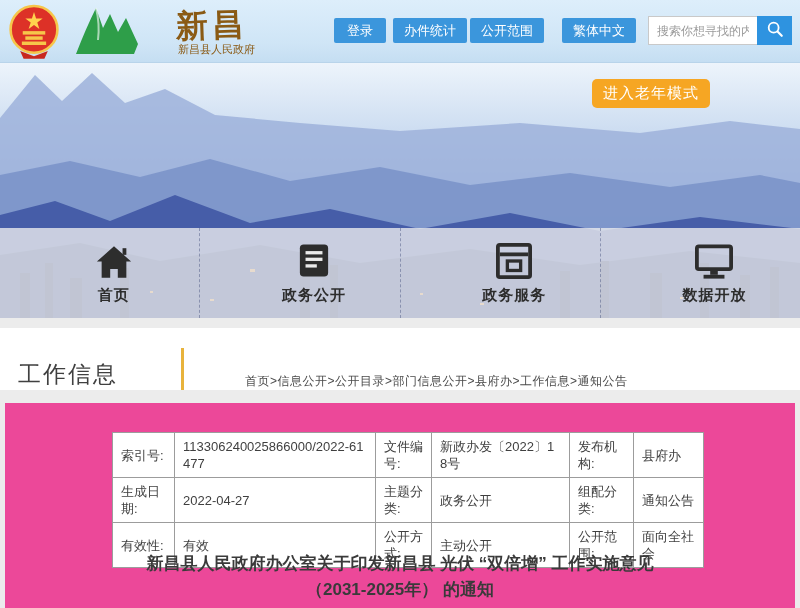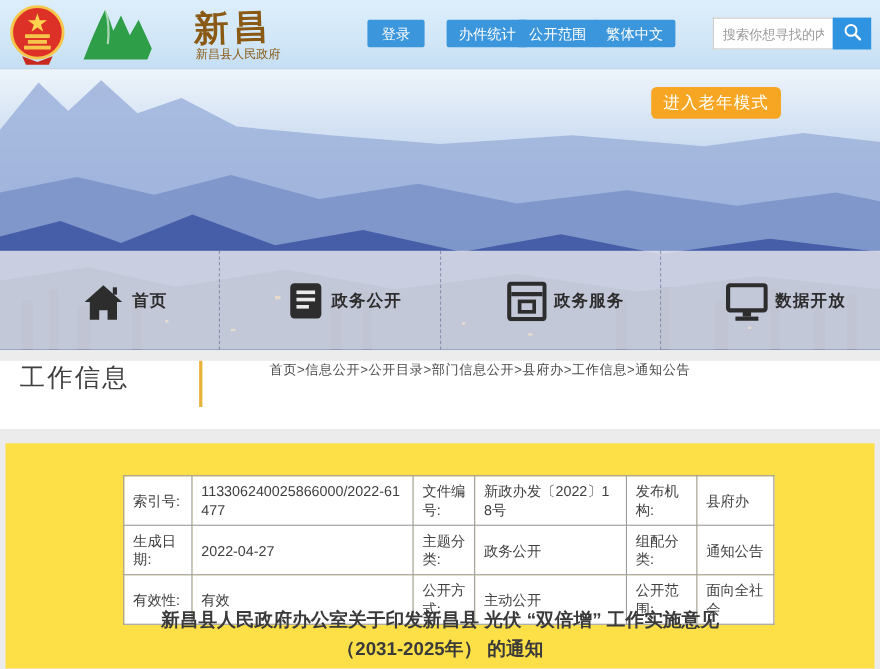--- a/index.html
+++ b/index.html
@@ -18,55 +18,55 @@
   .region-label { font-size:10px; color:#2e9e49; font-weight:bold; letter-spacing:1px; white-space:nowrap; }
   .site-en { font-size:17px; color:#2e9e49; font-weight:bold; font-family:"Liberation Serif","DejaVu Serif",serif; white-space:nowrap; }
   .calligraphy { position:absolute; left:150px; top:0px; font-family:"DejaVu Serif","Liberation Serif",serif;
                  font-size:32px; font-weight:bold; color:#8a5a14; letter-spacing:4px; white-space:nowrap;
                  transform:rotate(-2deg); }
   .site-name { position:absolute; left:152px; top:40px; font-size:11px; color:#8a5a14; font-weight:normal; white-space:nowrap; }
 
   .hbtn { position:absolute; top:18px; height:25px; background:#3b96dc; color:#fff; font-size:13px;
           border:none; border-radius:2px; padding:0 11px; line-height:25px; cursor:pointer; white-space:nowrap; }
   .hbtn.login { left:334px; width:52px; }
-  .hbtn.stats { left:406px; }
+  .hbtn.stats { left:393px; }
   .hbtn.qa    { left:470px; }
-  .hbtn.trad  { left:540px; }
+  .hbtn.trad  { left:562px; }
 
   .searchbox { position:absolute; left:648px; top:16px; width:144px; height:29px; display:flex; }
   .searchbox input { flex:1; height:29px; border:1px solid #c9c9c9; border-right:none; padding:0 8px;
                      font-size:12px; color:#333; background:#fff; outline:none; min-width:0; }
   .searchbox input::placeholder { color:#9a9a9a; }
   .search-btn { width:35px; height:29px; background:#2e93e0; border:none; cursor:pointer;
                 display:flex; align-items:center; justify-content:center; }
 
   
   .banner { position:absolute; left:0; top:63px; width:800px; height:255px; overflow:hidden; }
   .banner svg.scene { position:absolute; left:0; top:0; }
   .elder-btn { position:absolute; left:592px; top:16px; width:118px; height:29px; background:#f6a623;
                border:none; border-radius:5px; color:#fff; font-size:15px; cursor:pointer; letter-spacing:1px; }
 
   
   .mainnav { position:absolute; left:0; bottom:0; width:800px; height:90px;
              background:rgba(234,235,237,0.80); display:flex; }
-  .nav-item { flex:1; display:flex; flex-direction:row; align-items:center; justify-content:center;
+  .nav-item { flex:1; display:flex; flex-direction:column; align-items:center; justify-content:center;
               gap:7px; cursor:pointer; border-right:1px dashed rgba(90,100,140,0.55);margin-left:28px; }
   .nav-item:last-child { border-right:none; }
   .nav-label { font-size:15px; font-weight:bold; color:#2d2d2d; letter-spacing:1px; }
   .nav-ic { height:37px; display:flex; align-items:flex-end; }
 
   
   .title-band { position:absolute; left:0; top:328px; width:800px; height:62px; background:#ffffff;
-                display:flex; align-items:flex-start;gap:47px; }
+                display:flex; align-items:flex-end;gap:47px; }
   .section-title { font-size:23px; color:#404040; margin-left:18px; letter-spacing:2px; }
   .vbar { width:3px; height:42px; background:#e8b33c; margin:0 14px 0 16px; }
   .breadcrumb { font-size:12px; color:#4a4a4a; letter-spacing:0.5px; }
 
   
-  .content { position:absolute; left:5px; top:403px; width:790px; height:205px; background:#fde047; }
+  .content { position:absolute; left:5px; top:403px; width:790px; height:205px; background:#ec4899; }
   table.meta { position:absolute; left:107px; top:29px; border-collapse:collapse; table-layout:fixed; }
   table.meta td { border:1px solid #9c9c9c; font-size:13px; color:#3f3f3f; padding:5px 8px;
                   vertical-align:middle; line-height:17px; word-break:break-all; background:#fff; }
   td.w0{width:62px;} td.w1{width:201px;} td.w2{width:56px;} td.w3{width:138px;} td.w4{width:64px;} td.w5{width:70px;}
   tr.r0 td{height:43px;} tr.r1 td{height:38px;} tr.r2 td{height:37px;}
 
   .article-title { position:absolute; left:0; top:148px; width:790px; text-align:center;
                    font-size:17px; font-weight:bold; color:#3a3a3a; line-height:26px; }
 </style>
 </head>

